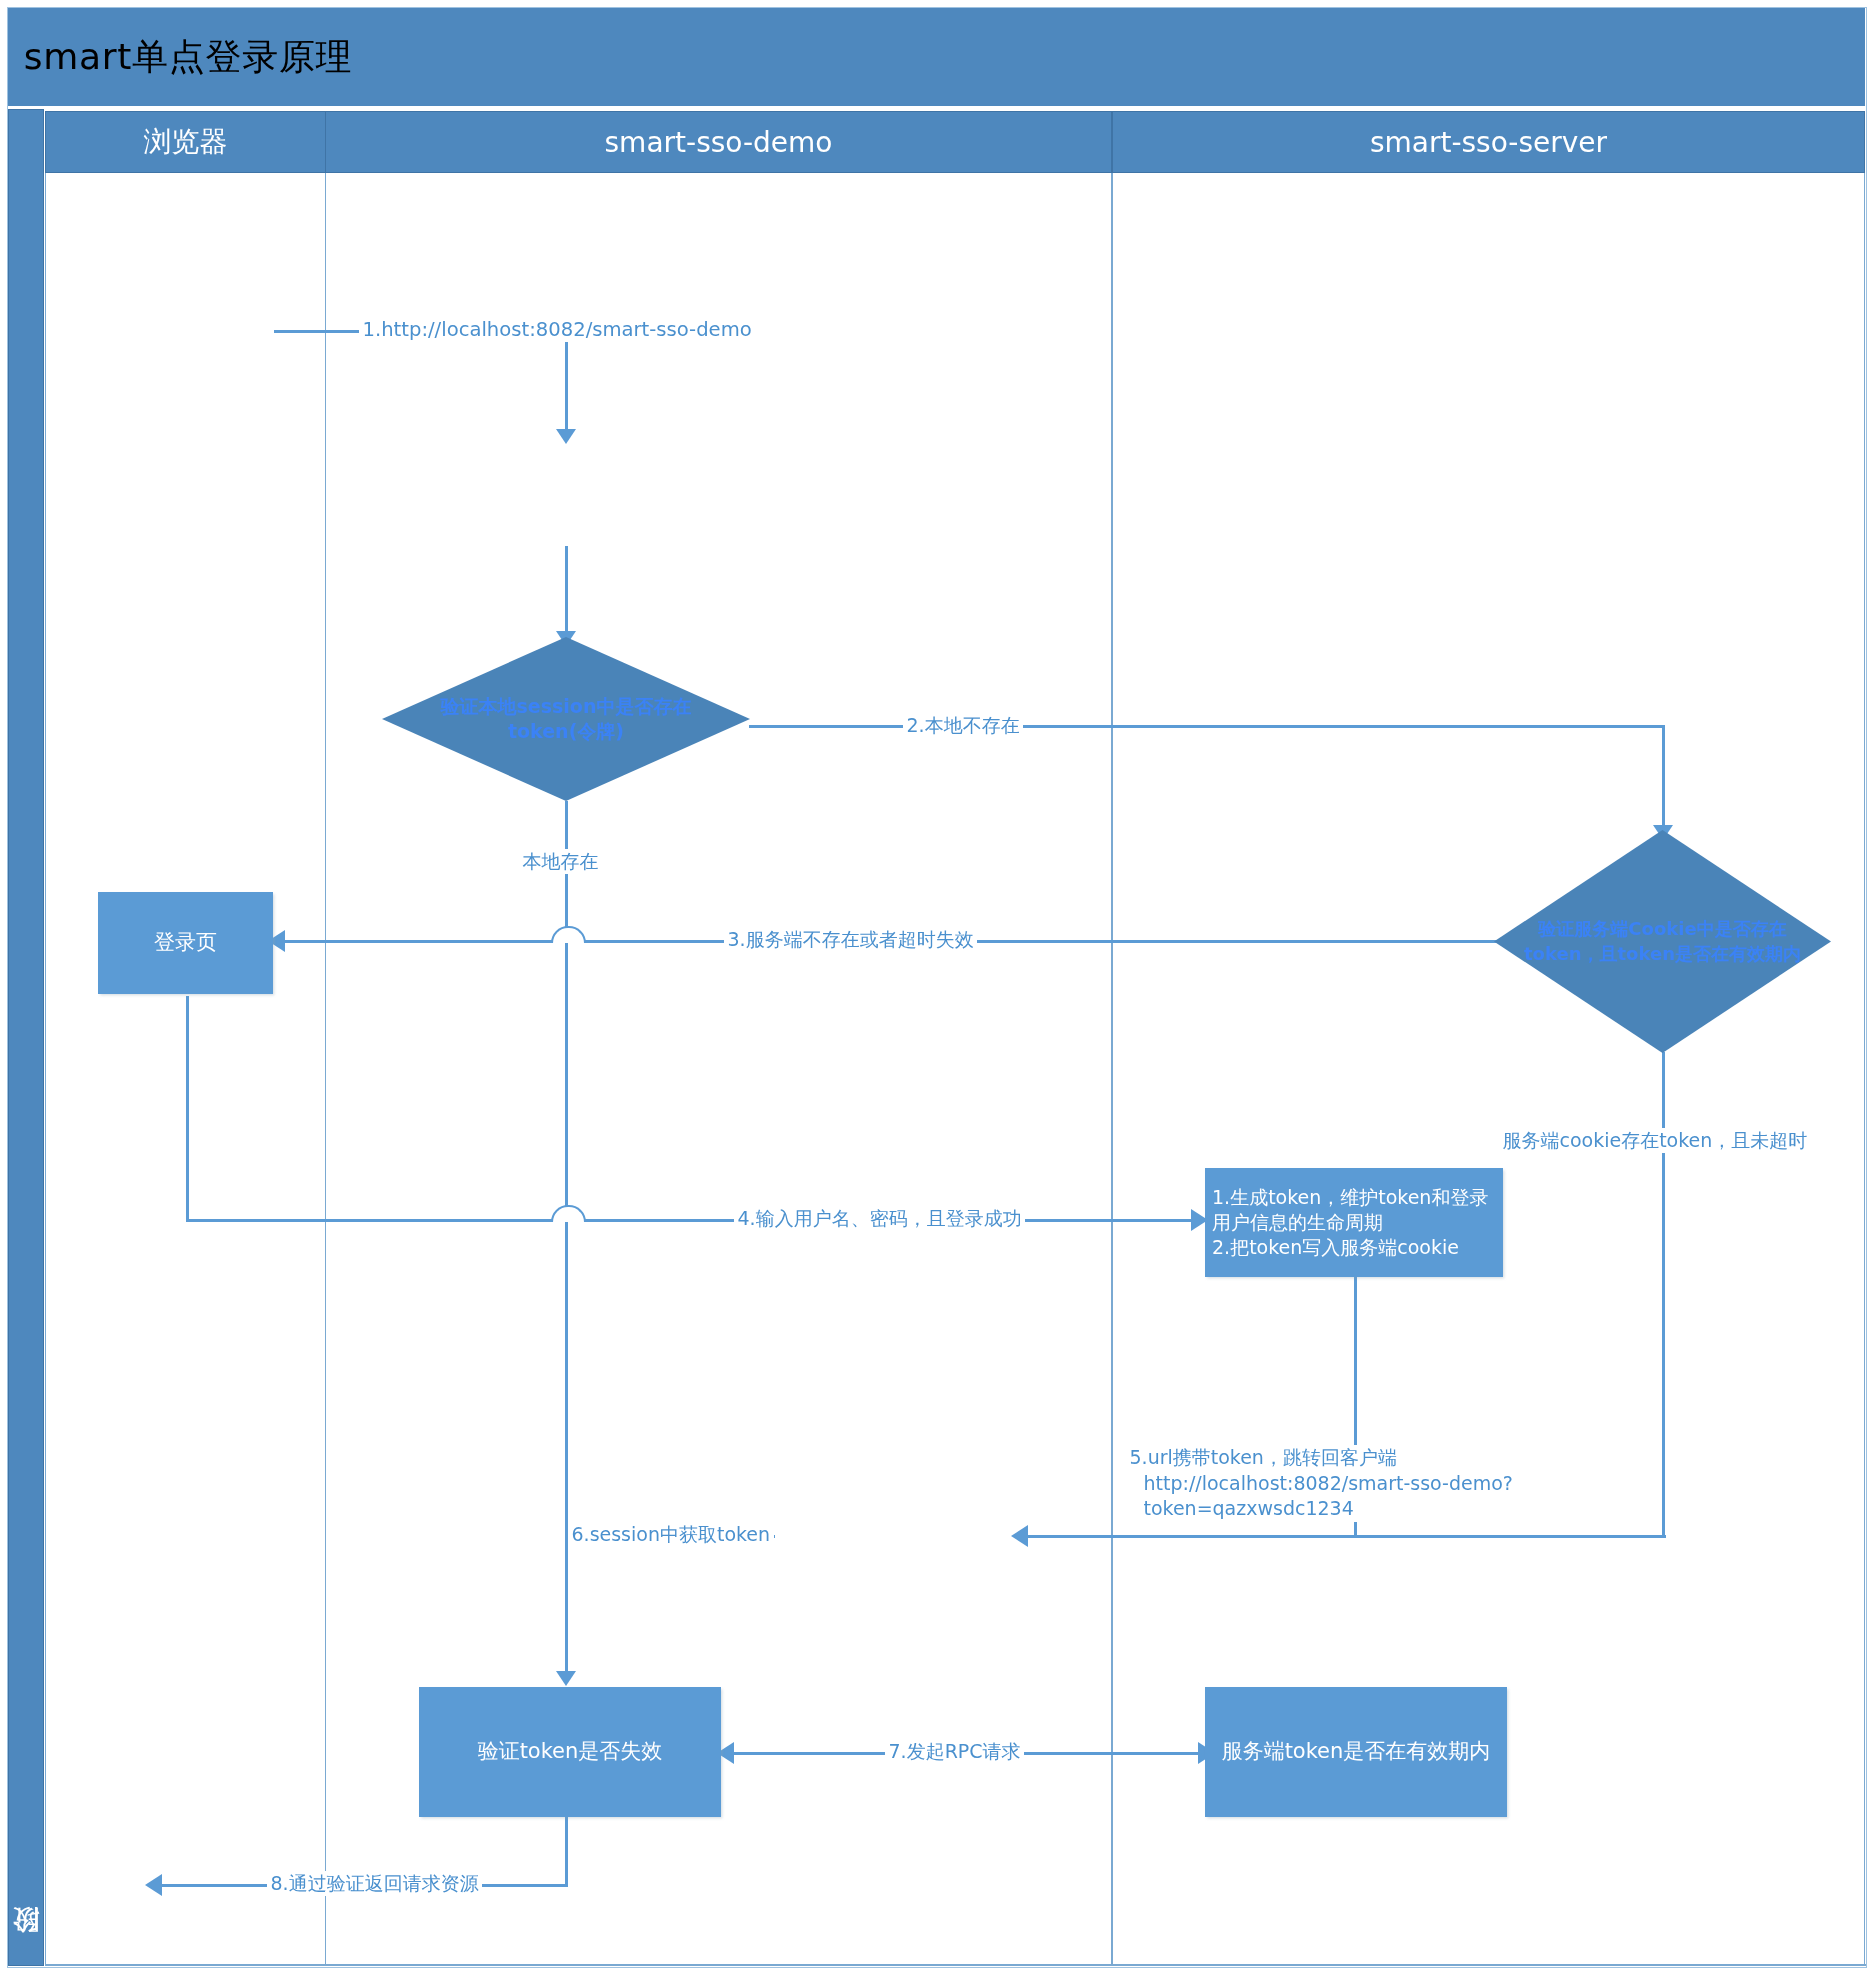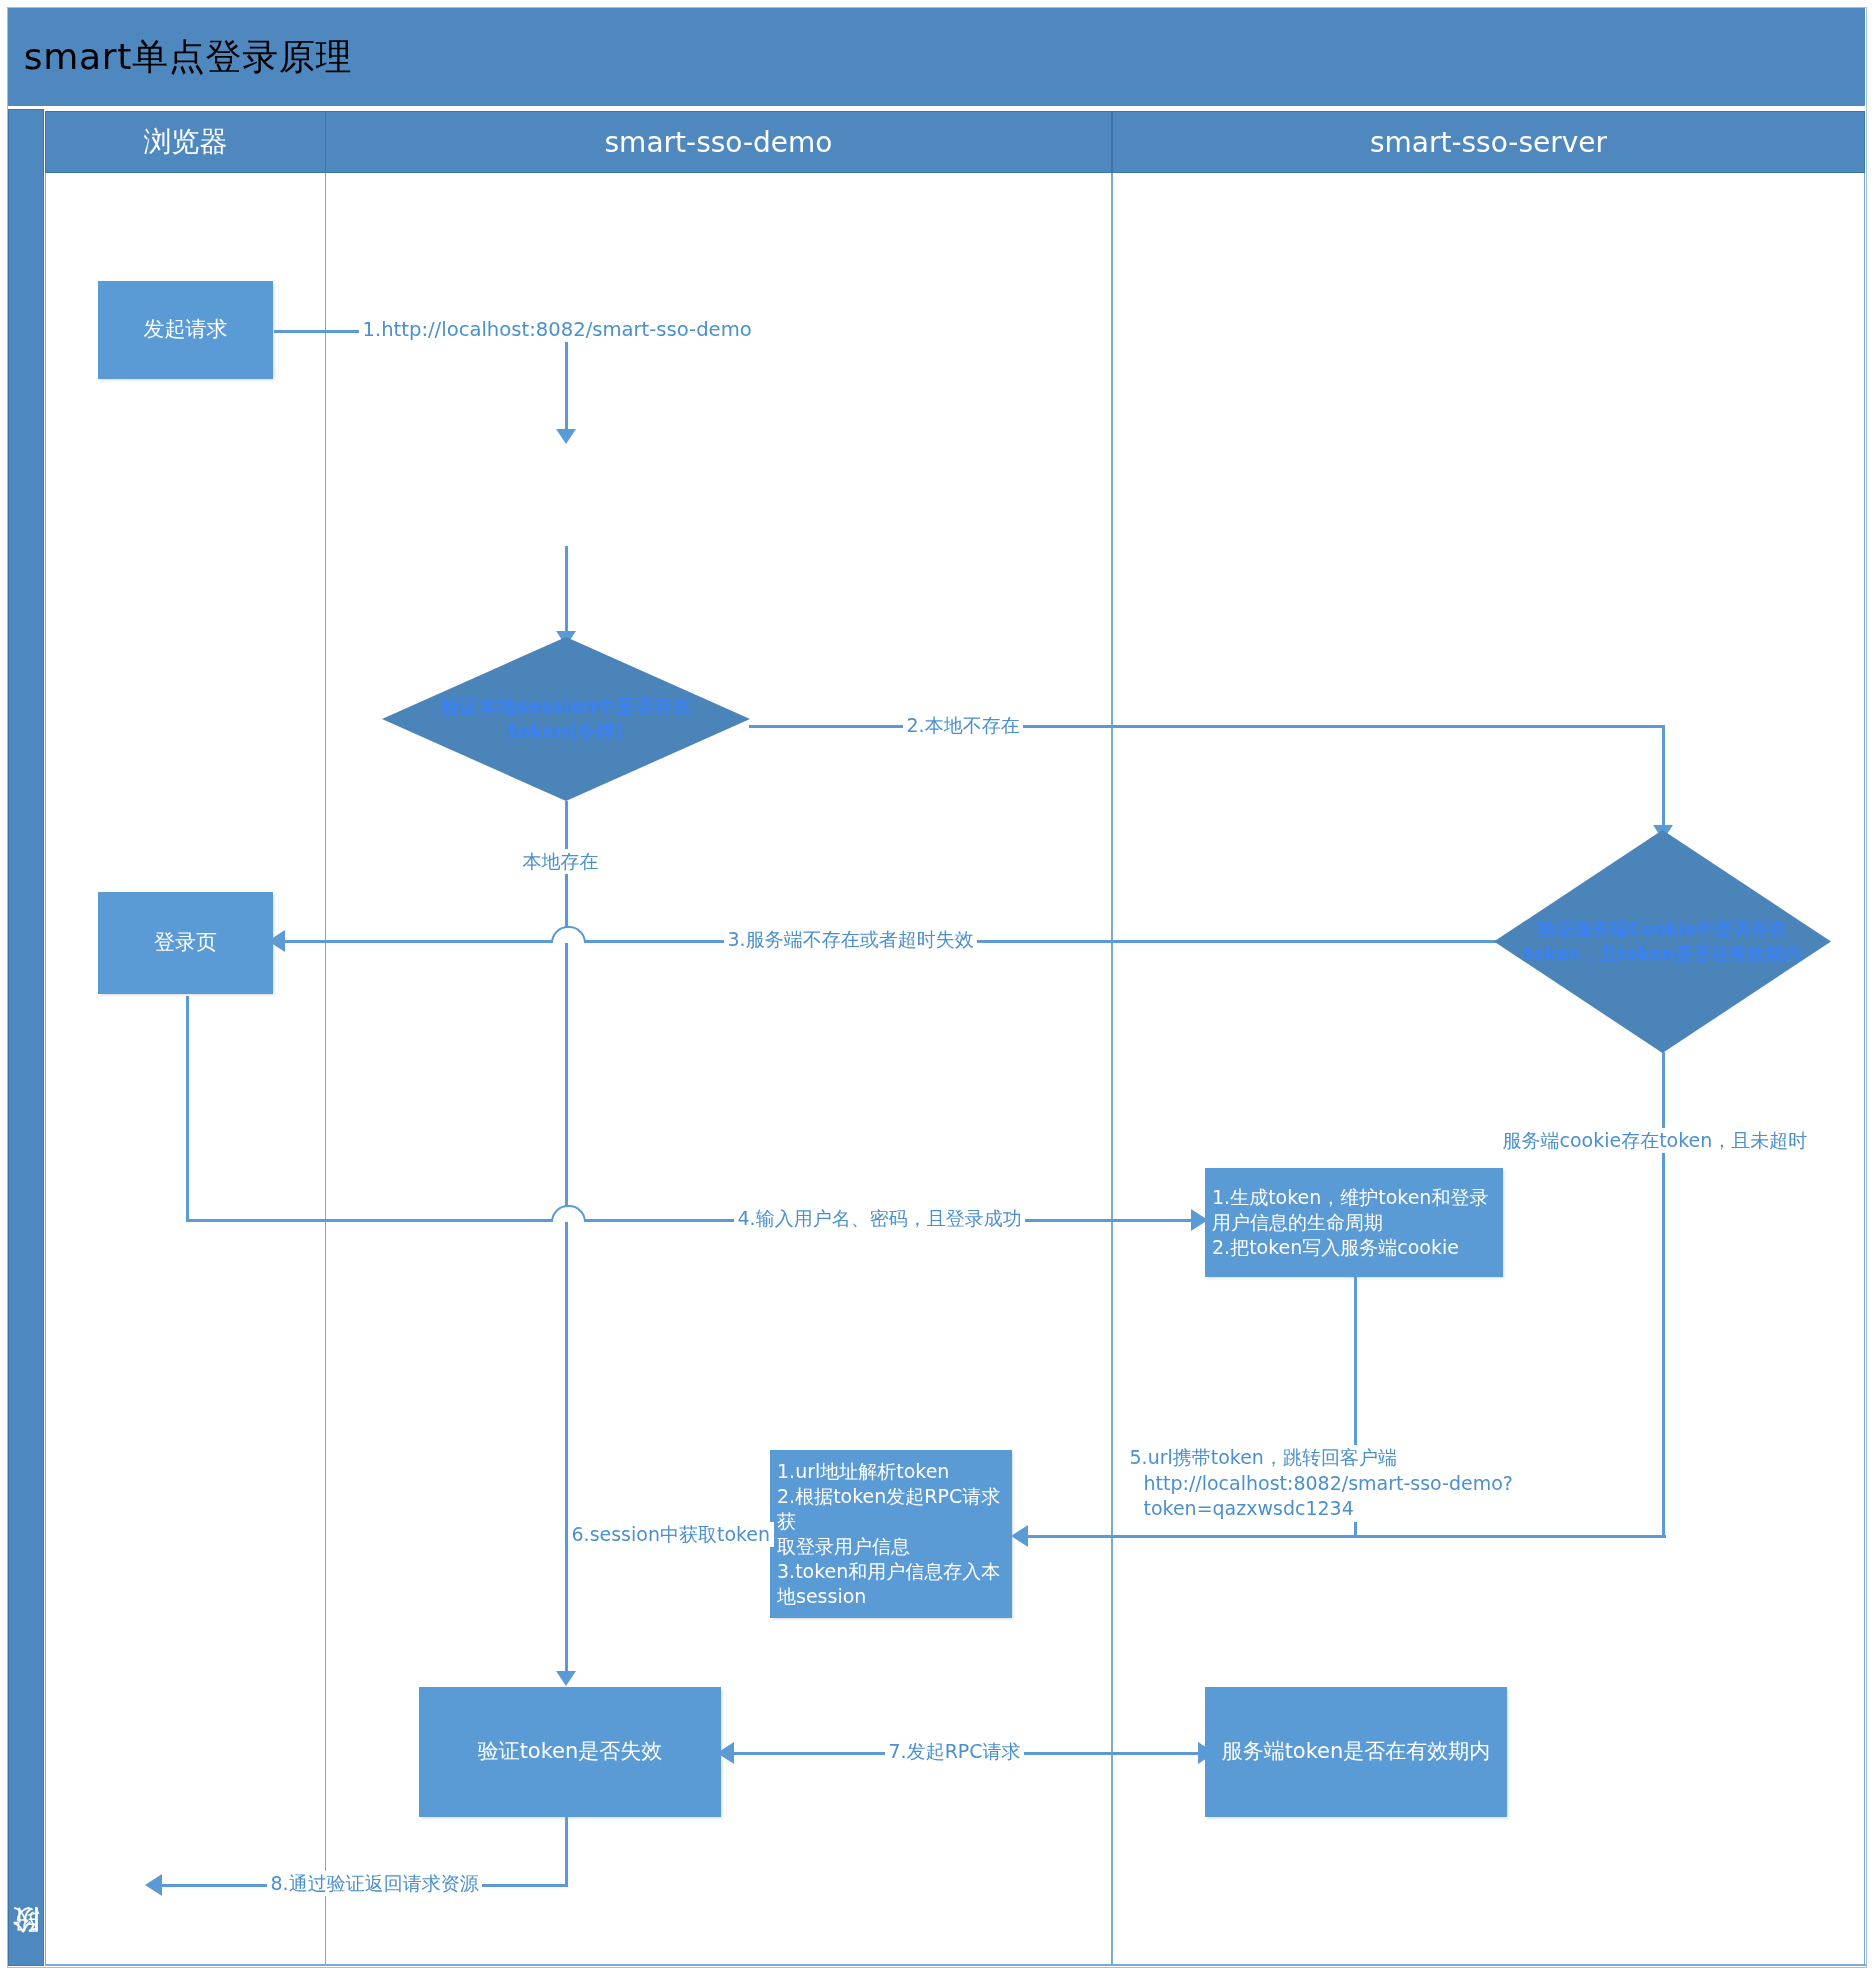--- a/index.html
+++ b/index.html
@@ -141,23 +141,20 @@
   <div class="hline" style="left:565px;top:1535px;width:210px;"></div>
 
   <div class="hline" style="left:729px;top:1752px;width:484px;"></div>
   <div class="arrow left" style="left:717px;top:1742px;"></div>
   <div class="arrow right" style="left:1198px;top:1742px;"></div>
 
   <div class="vline" style="left:565px;top:1809px;height:77px;"></div>
   <div class="hline" style="left:158px;top:1884px;width:410px;"></div>
   <div class="arrow left" style="left:145px;top:1874px;"></div>
 
-  <div class="box" style="left:98px;top:281px;width:175px;height:98px;font-size:21px;">
-    <span class="bt">发起请求</span>
-  </div>
 
 
   <div class="diamond-wrap" style="left:382px;top:637px;width:368px;height:164px;">
     <div class="diamond-shape"></div>
     <div class="diamond-label" style="font-size:19px;">
       <span style="white-space:pre-line;">验证本地session中是否存在
 token(令牌)</span>
     </div>
   </div>
 
@@ -172,27 +169,20 @@
 token，且token是否在有效期内</span>
     </div>
   </div>
 
   <div class="box lefttext" style="left:1205px;top:1168px;width:298px;height:109px;font-size:19px;">
     <span class="bt" style="white-space:pre-line;">1.生成token，维护token和登录
 用户信息的生命周期
 2.把token写入服务端cookie</span>
   </div>
 
-  <div class="box lefttext" style="left:770px;top:1450px;width:242px;height:168px;font-size:19px;">
-    <span class="bt" style="white-space:pre-line;">1.url地址解析token
-2.根据token发起RPC请求获
-取登录用户信息
-3.token和用户信息存入本
-地session</span>
-  </div>
 
   <div class="box" style="left:419px;top:1687px;width:302px;height:130px;font-size:21px;">
     <span class="bt">验证token是否失效</span>
   </div>
 
   <div class="box" style="left:1205px;top:1687px;width:302px;height:130px;font-size:21px;">
     <span class="bt">服务端token是否在有效期内</span>
   </div>
 
   <div class="elabel" style="left:359px;top:317px;font-size:19.6px;">1.http://localhost:8082/smart-sso-demo</div>

